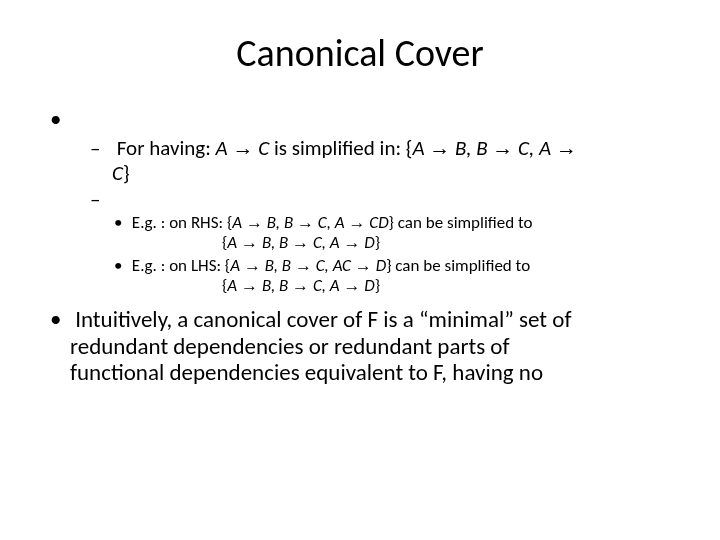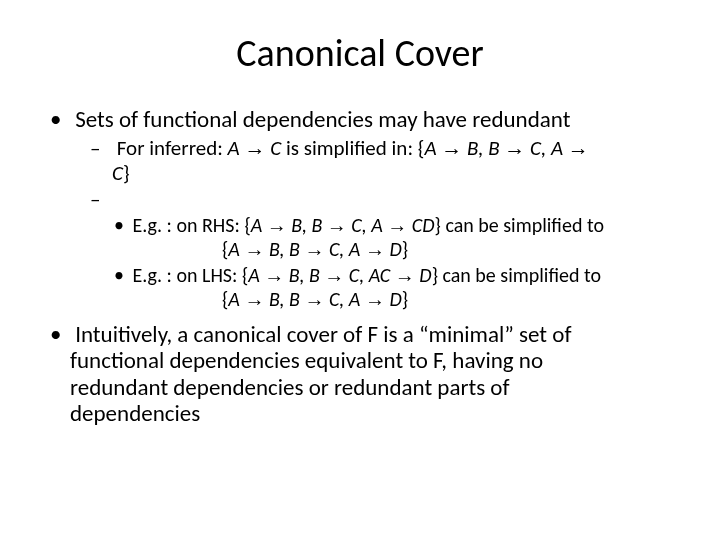--- a/index.html
+++ b/index.html
@@ -10,40 +10,39 @@
   ul.level1 > li { font-size: 23px; line-height: 1.15; margin-bottom: 10px; }
   ul.level1 > li::before { content: "•"; display: inline-block; width: 20px; margin-left: 0; }
   ul.level1 > li .txt { display: inline; }
   ul.level1 > li .cont { display: block; padding-left: 20px; }
   ul.level2 { list-style: none; padding-left: 40px; margin-top: 4px; }
   ul.level2 > li { font-size: 21px; line-height: 1.15; margin-bottom: 2px; }
   ul.level2 > li::before { content: "–"; display: inline-block; width: 22px; }
   ul.level2 > li .txt { display: inline; }
   ul.level2 > li .cont { display: block; padding-left: 22px; font-style: italic; }
   ul.level3 { list-style: none; padding-left: 24px; margin-top: 2px; }
-  ul.level3 > li { font-size: 20px; line-height: 1.2; margin-bottom: 2px; }
+  ul.level3 > li { font-size: 17px; line-height: 1.2; margin-bottom: 2px; }
   ul.level3 > li::before { content: "•"; display: inline-block; width: 14px; }
   ul.level3 > li .txt { display: inline; }
   ul.level3 > li .cont { display: block; padding-left: 108px; font-style: normal; }
   .it { font-style: italic; }
   .arr { font-family: "Segoe UI Symbol", Arial, sans-serif; }
 </style>
 </head>
 <body>
 
 <div class="slide">
   <h1 class="title">Canonical Cover</h1>
 
   <ul class="level1">
     <li>
-      <span class="txt">Sets of functional dependencies may have redundant</span>
       <ul class="level2">
         <li>
           <span class="txt">
-            <span>For inferred:  </span><span class="it">A </span><span class="arr">→</span><span class="it"> C</span><span> is simplified in:  {</span><span class="it">A </span><span class="arr">→</span><span class="it"> B,   B </span><span class="arr">→</span><span class="it"> C, A </span><span class="arr">→</span>
+            <span>For having:  </span><span class="it">A </span><span class="arr">→</span><span class="it"> C</span><span> is simplified in:  {</span><span class="it">A </span><span class="arr">→</span><span class="it"> B,   B </span><span class="arr">→</span><span class="it"> C, A </span><span class="arr">→</span>
           </span>
           <span class="cont">
             <span class="it">C</span><span style="font-style:normal">}</span>
           </span>
         </li>
         <li>
           <ul class="level3">
             <li>
               <span class="txt">
                 <span>E.g. : on RHS:   {</span><span class="it">A </span><span class="arr">→</span><span class="it"> B,   B </span><span class="arr">→</span><span class="it"> C,   A </span><span class="arr">→</span><span class="it"> CD</span><span>}  can be simplified to</span>
@@ -59,18 +58,17 @@
               <span class="cont">
                 <span>{</span><span class="it">A </span><span class="arr">→</span><span class="it"> B,  B </span><span class="arr">→</span><span class="it"> C,  A </span><span class="arr">→</span><span class="it"> D</span><span>}</span>
               </span>
             </li>
           </ul>
         </li>
       </ul>
     </li>
     <li>
       <span class="txt">Intuitively, a canonical cover of F is a “minimal” set of</span>
+      <span class="cont">redundant dependencies or redundant parts of</span>
       <span class="cont">functional dependencies equivalent to F, having no</span>
-      <span class="cont">redundant dependencies or redundant parts of</span>
-      <span class="cont">dependencies</span>
     </li>
   </ul>
 </div>
 
 </body></html>

